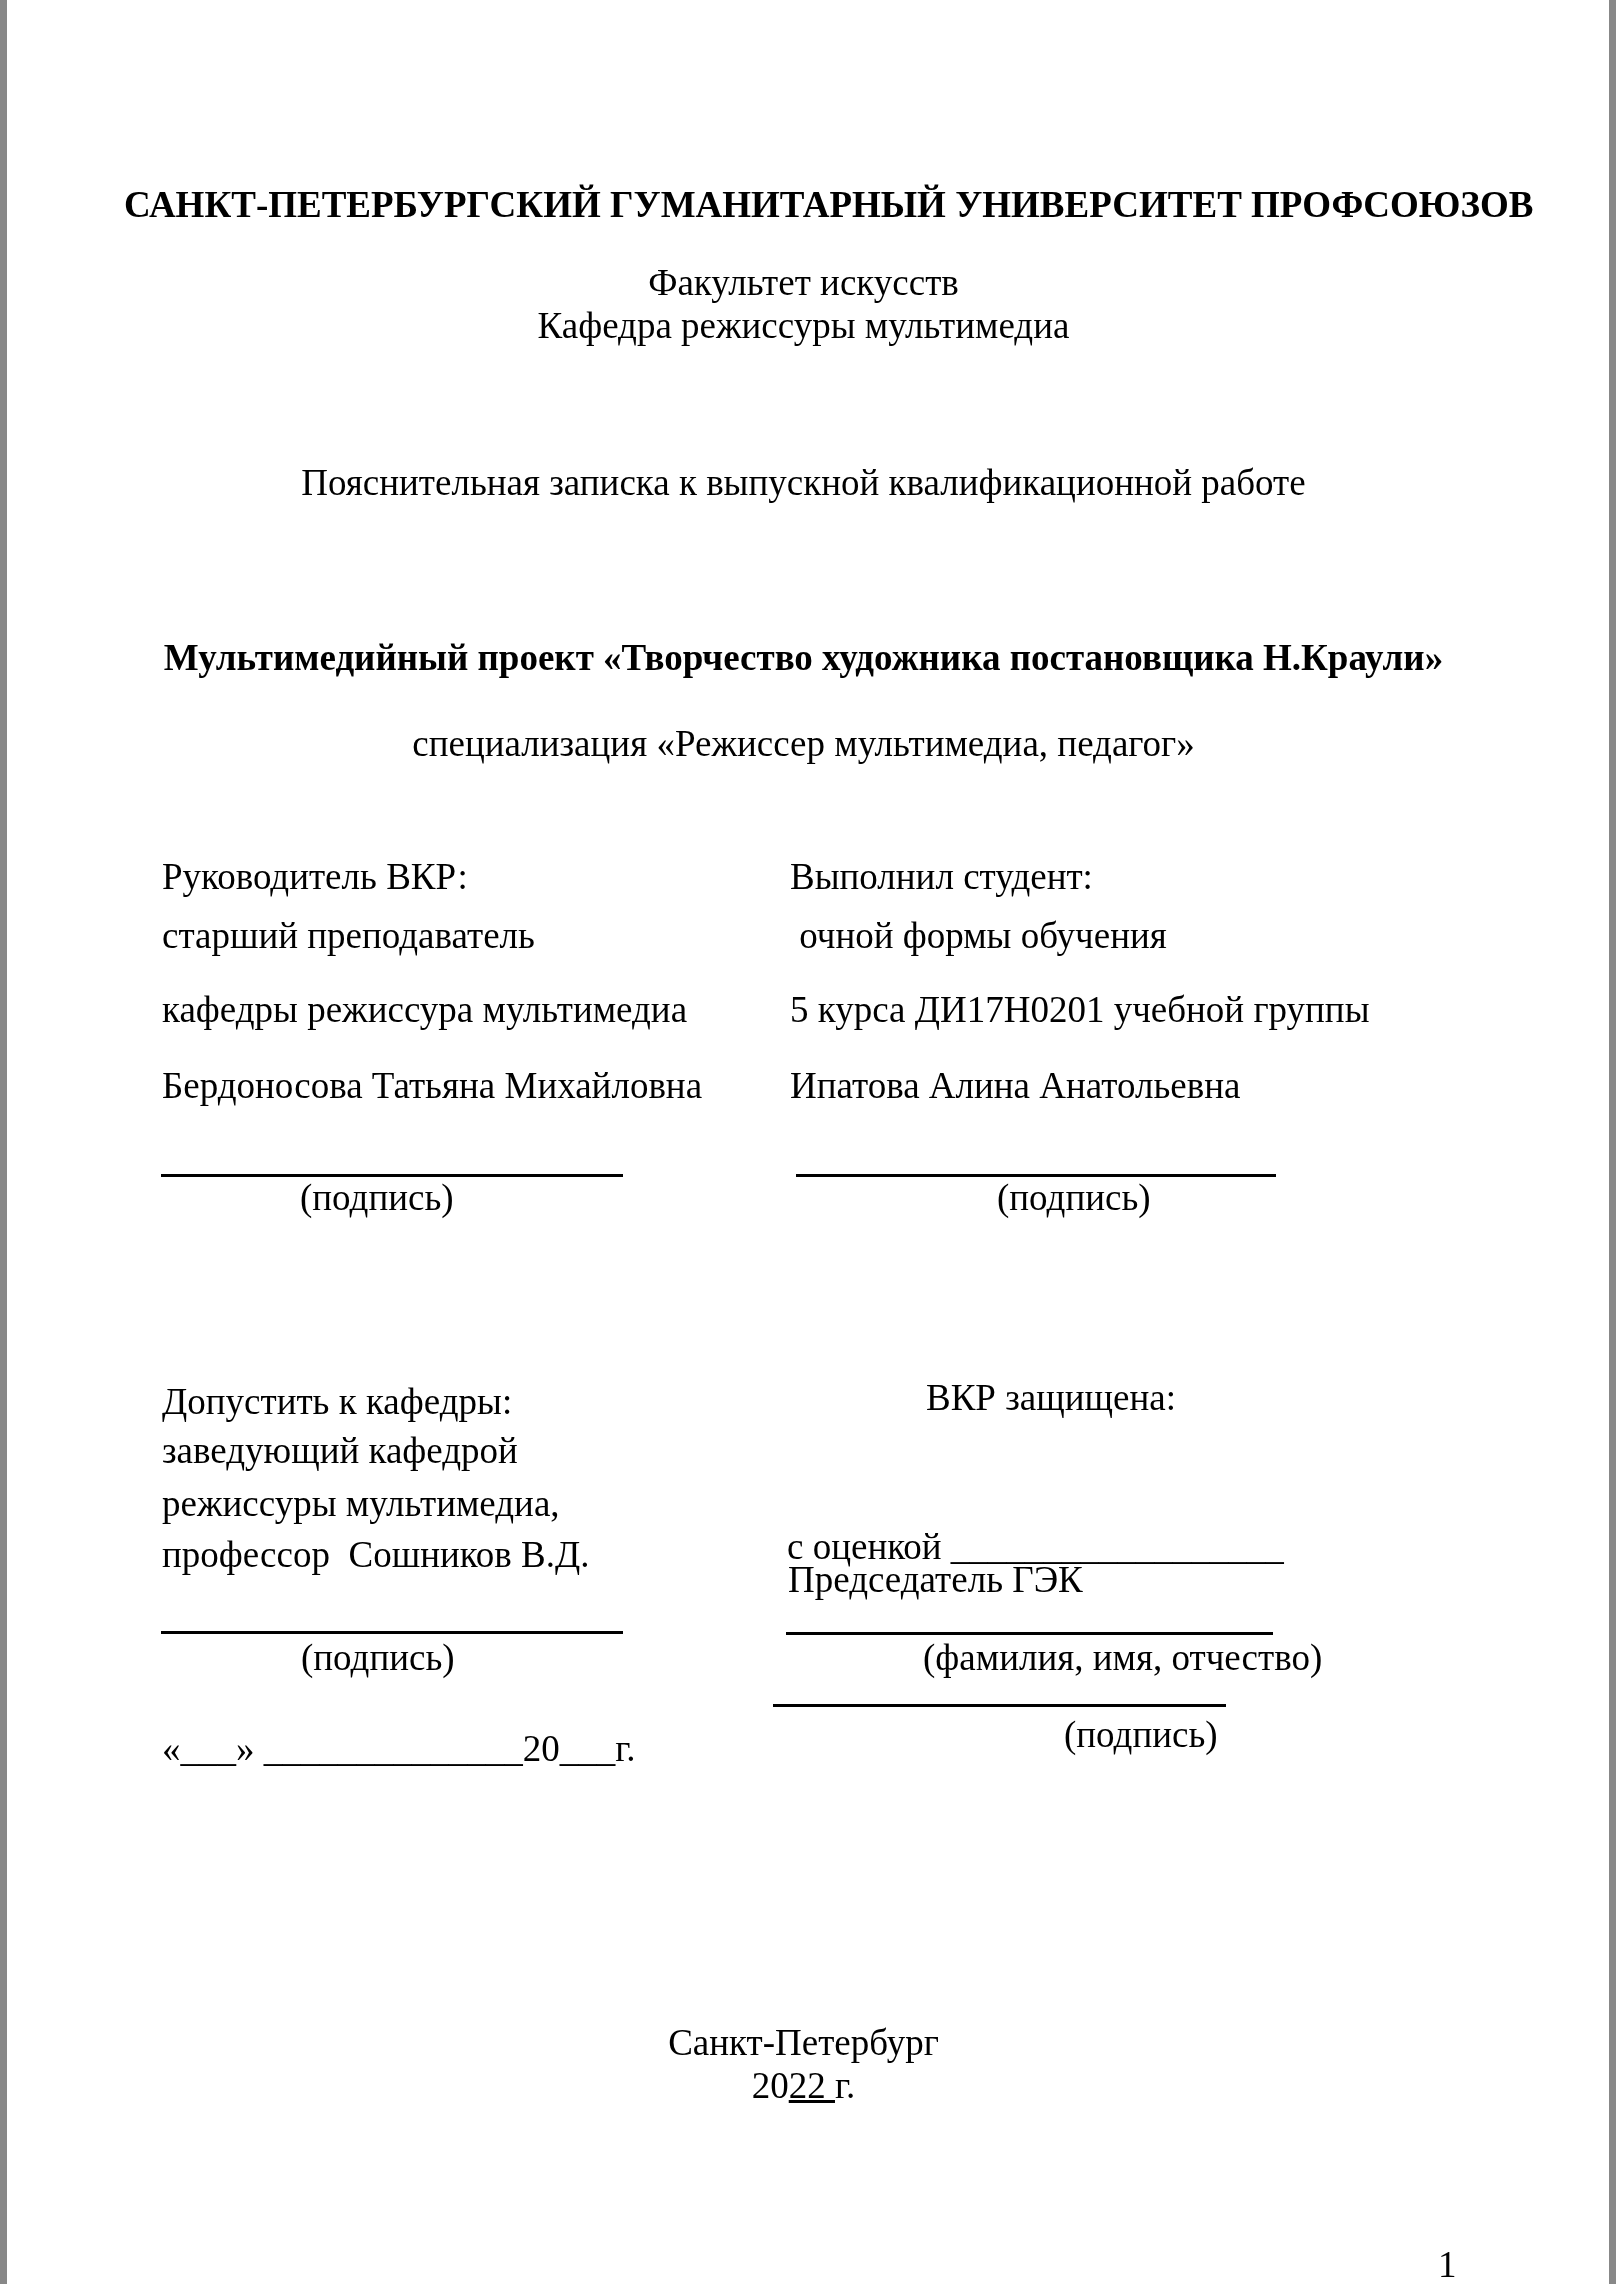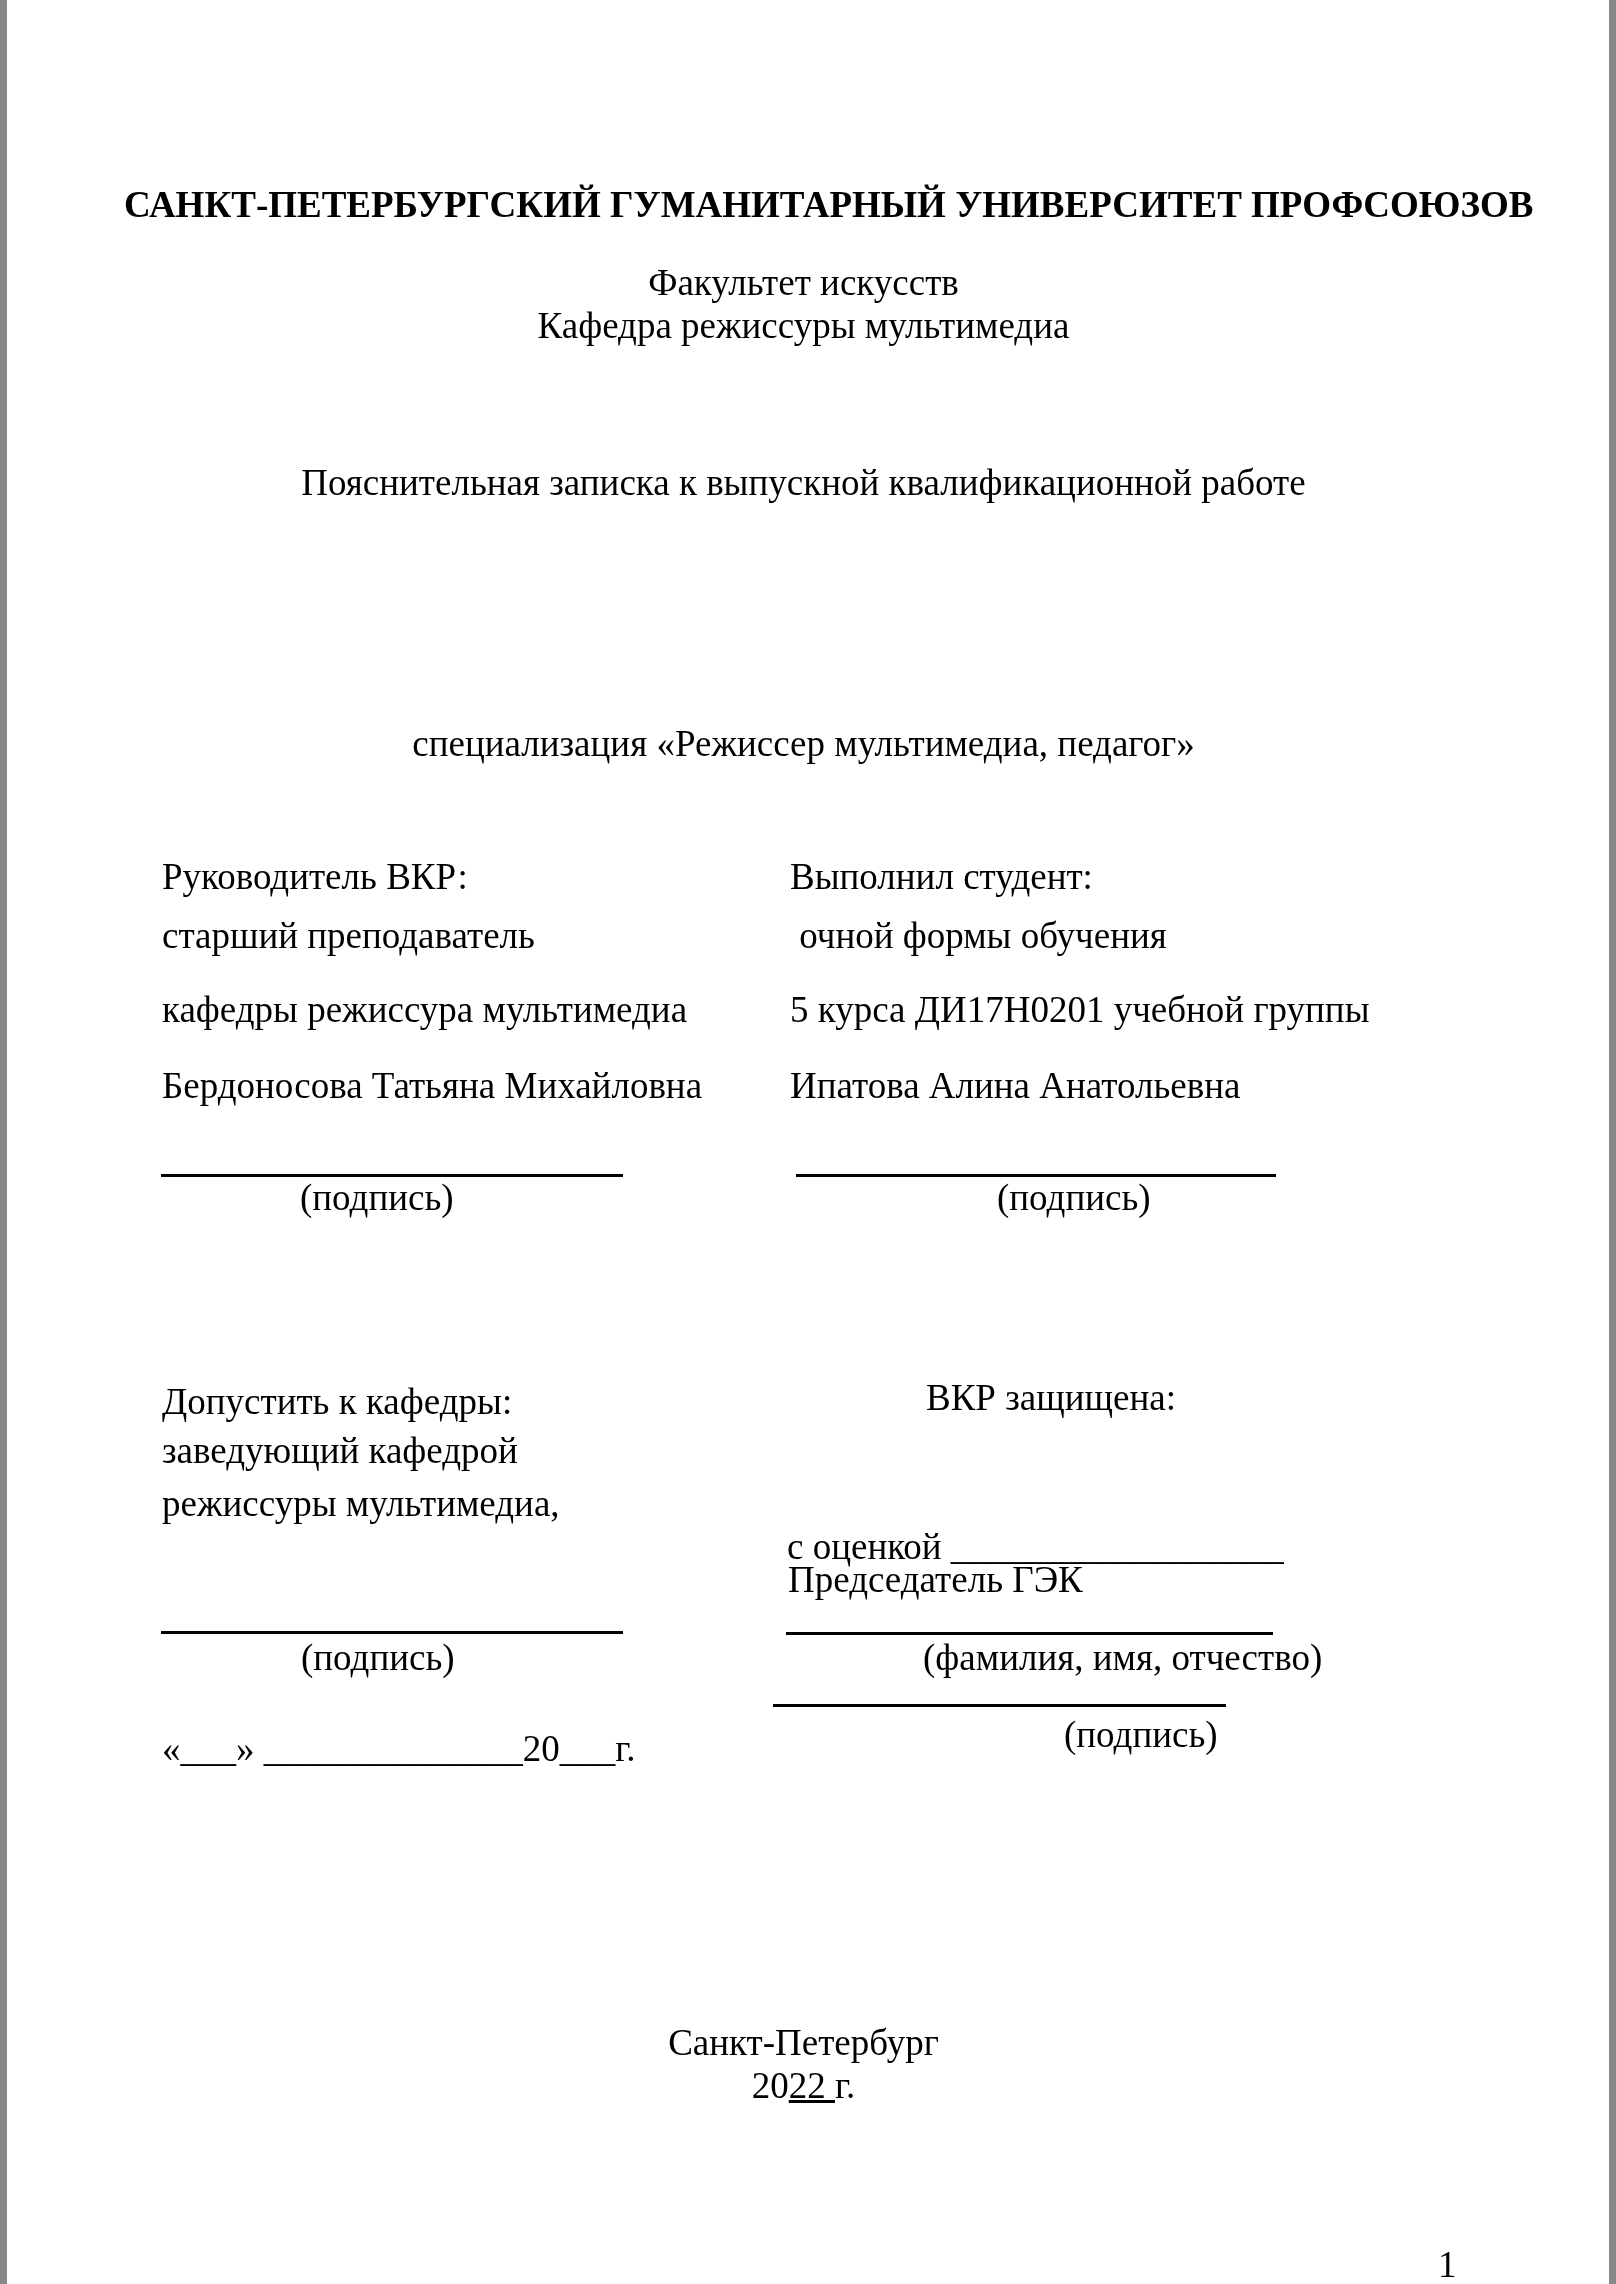--- a/index.html
+++ b/index.html
@@ -36,20 +36,21 @@
 <body>
 
 <div class="page">
 
   <div class="t c b" style="top:184px;">САНКТ-ПЕТЕРБУРГСКИЙ ГУМАНИТАРНЫЙ УНИВЕРСИТЕТ ПРОФСОЮЗОВ</div>
   <div class="t c" style="top:262px;">Факультет искусств</div>
   <div class="t c" style="top:305px;">Кафедра режиссуры мультимедиа</div>
 
   <div class="t c" style="top:462px;">Пояснительная записка к выпускной квалификационной работе</div>
 
+  <div class="t c b" style="top:637px;">Мультимедийный проект «Творчество художника постановщика Н.Краули»</div>
   <div class="t c" style="top:723px;">специализация «Режиссер мультимедиа, педагог»</div>
 
   <div class="t" style="left:155px; top:856px;">Руководитель ВКР:</div>
   <div class="t" style="left:783px; top:856px;">Выполнил студент:</div>
 
   <div class="t" style="left:155px; top:915px;">старший преподаватель</div>
   <div class="t" style="left:783px; top:915px;"> очной формы обучения</div>
 
   <div class="t" style="left:155px; top:989px;">кафедры режиссура мультимедиа</div>
   <div class="t" style="left:783px; top:989px;">5 курса ДИ17Н0201 учебной группы</div>
@@ -61,20 +62,21 @@
   <div class="line" style="left:789px; top:1174px; width:480px;"></div>
 
   <div class="t" style="left:293px; top:1177px;">(подпись)</div>
   <div class="t" style="left:990px; top:1177px;">(подпись)</div>
 
   <div class="t" style="left:155px; top:1381px;">Допустить к кафедры:</div>
   <div class="t" style="left:919px; top:1377px;">ВКР защищена:</div>
 
   <div class="t" style="left:155px; top:1430px;">заведующий кафедрой</div>
   <div class="t" style="left:155px; top:1483px;">режиссуры мультимедиа,</div>
+  <div class="t" style="left:155px; top:1534px;">профессор  Сошников В.Д.</div>
 
   <div class="t" style="left:780px; top:1526px;">с оценкой __________________</div>
   <div class="t" style="left:781px; top:1559px;">Председатель ГЭК</div>
 
   <div class="line" style="left:154px; top:1631px; width:462px;"></div>
   <div class="line" style="left:779px; top:1632px; width:487px;"></div>
 
   <div class="t" style="left:294px; top:1637px;">(подпись)</div>
   <div class="t" style="left:916px; top:1637px;">(фамилия, имя, отчество)</div>
 

